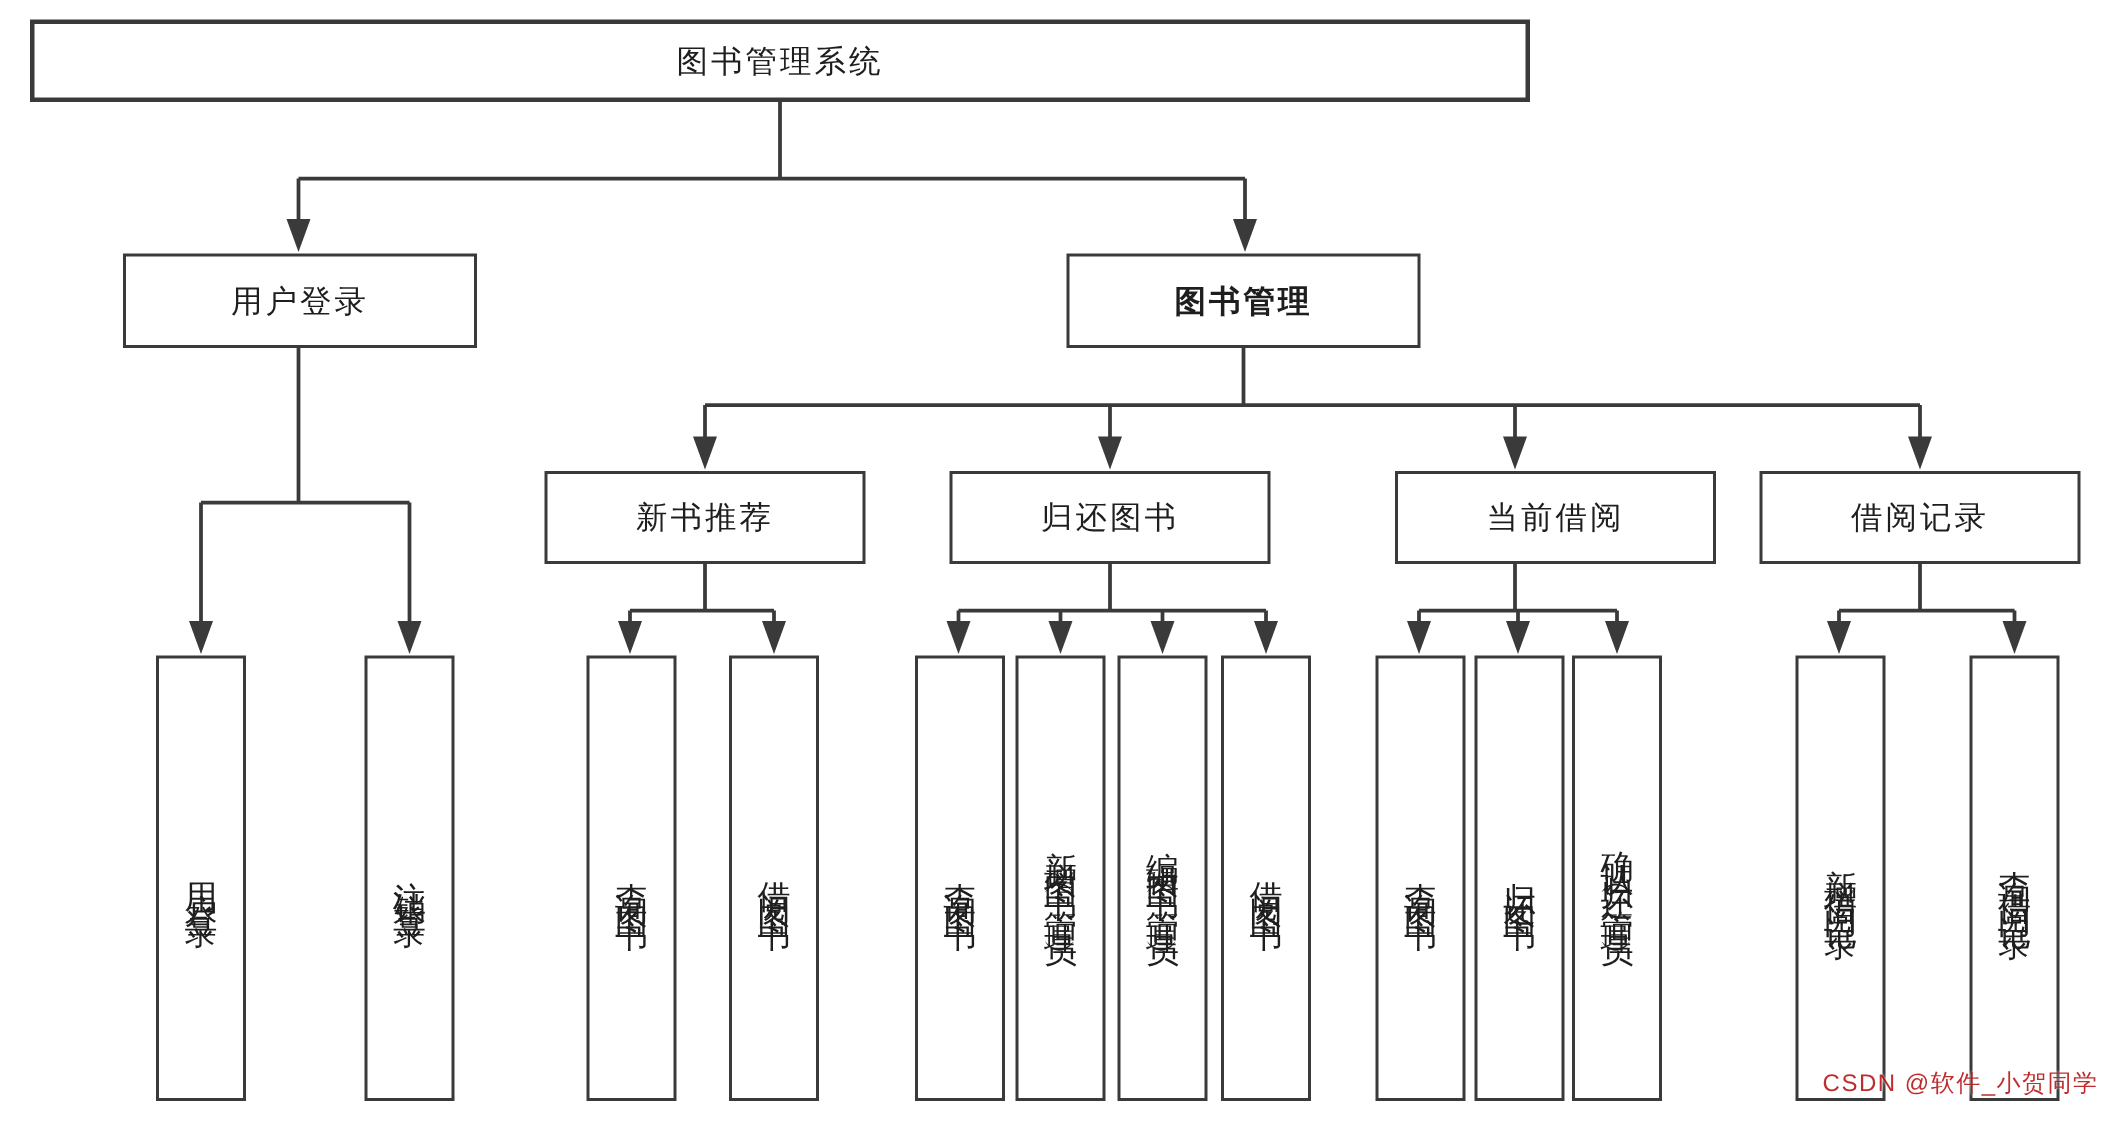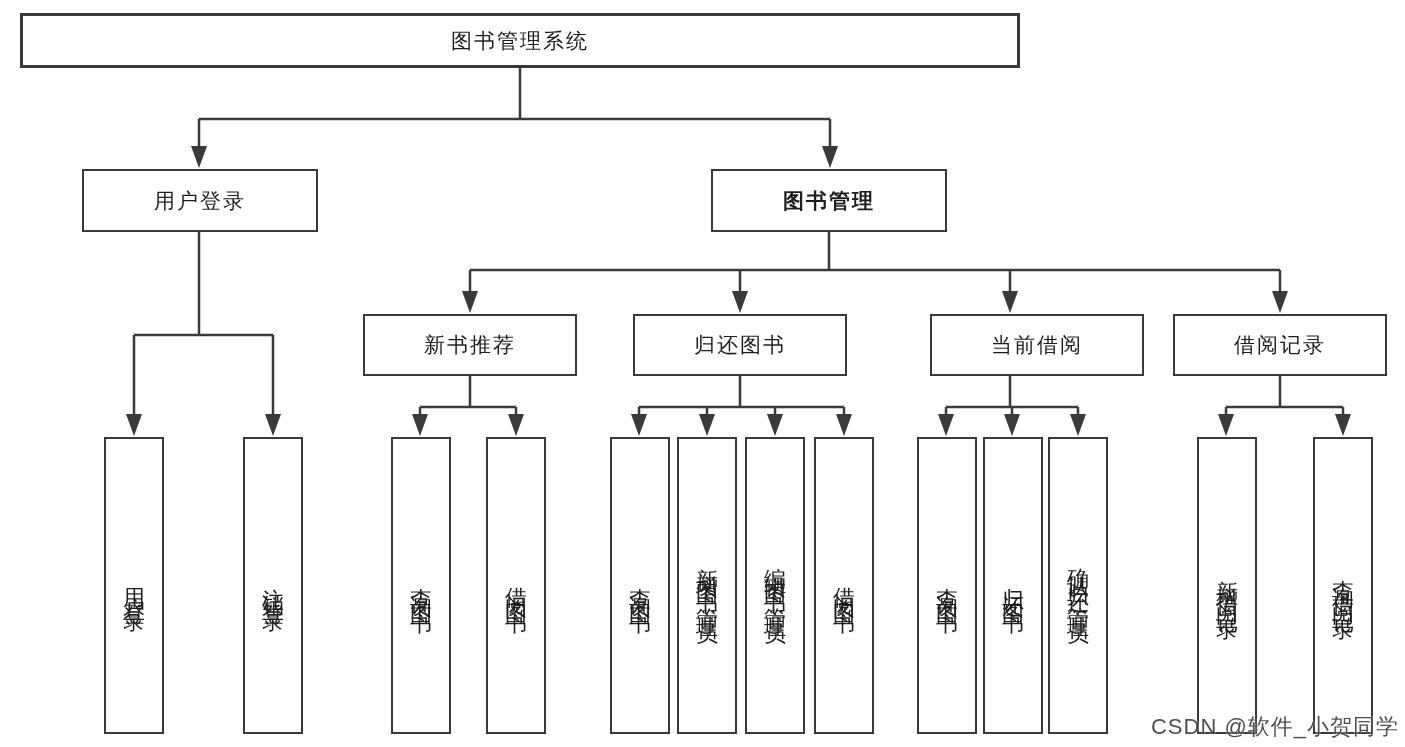--- a/index.html
+++ b/index.html
@@ -21,21 +21,21 @@
     border:2px solid #3a3a3a;display:flex;align-items:center;justify-content:center;
     z-index:2;width:60px;top:437px;height:297px;
   }
   .vnode .vlabel{
     writing-mode:vertical-rl;text-orientation:mixed;
     font-size:22px;letter-spacing:8px;color:#1e1e1e;line-height:1;
   }
   .root{border-width:3px;}
   #watermark{
     position:absolute;right:6px;top:712px;z-index:3;
-    font-size:22px;letter-spacing:1px;color:#404040;opacity:0.92;white-space:nowrap;
+    font-size:16px;letter-spacing:1px;color:#b91c1c;opacity:0.92;white-space:nowrap;
     text-shadow:0 0 2px #ffffff;
   }
 </style>
 </head>
 <body>
 
 <div id="canvas">
 
   <svg class="wires" width="1405" height="747" viewBox="0 0 1405 747">
     <g stroke="#3a3a3a" stroke-width="2.5" fill="none">

